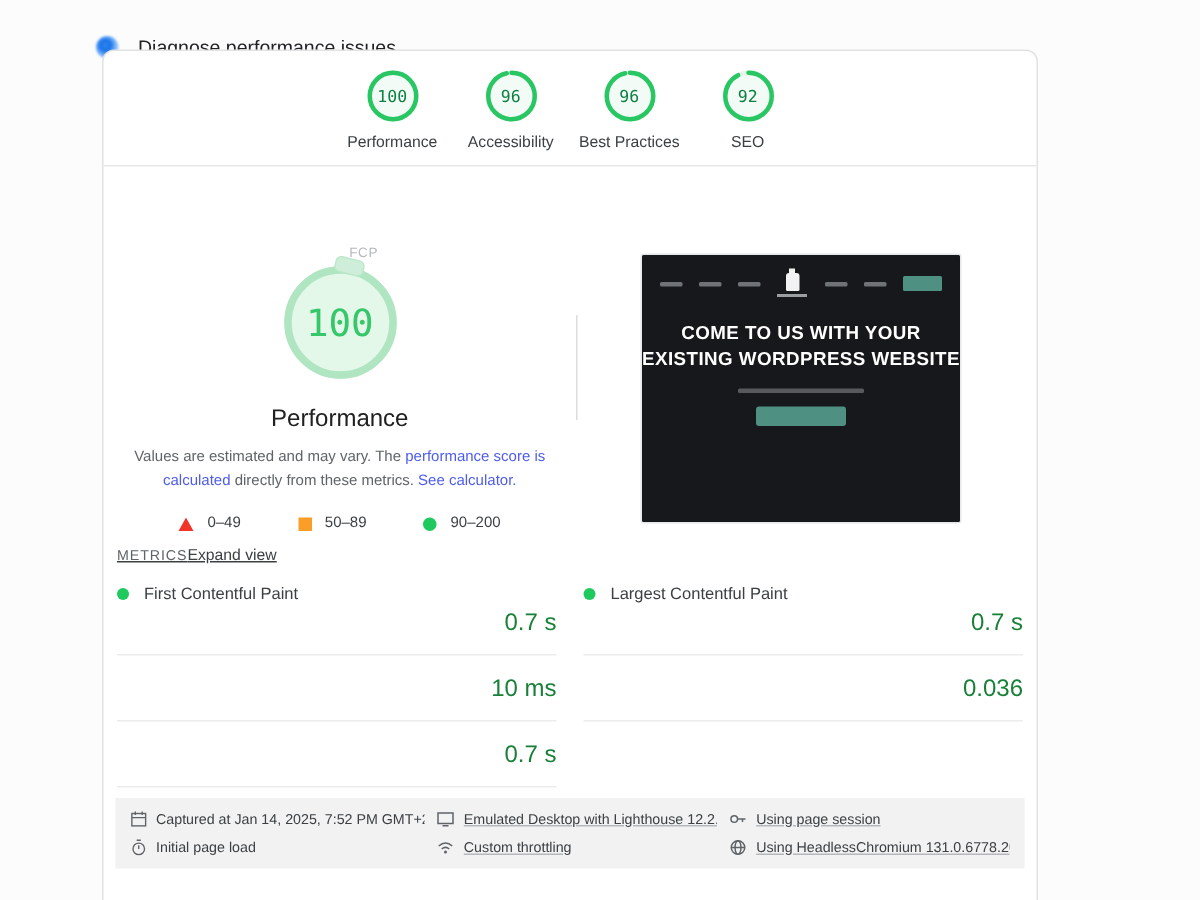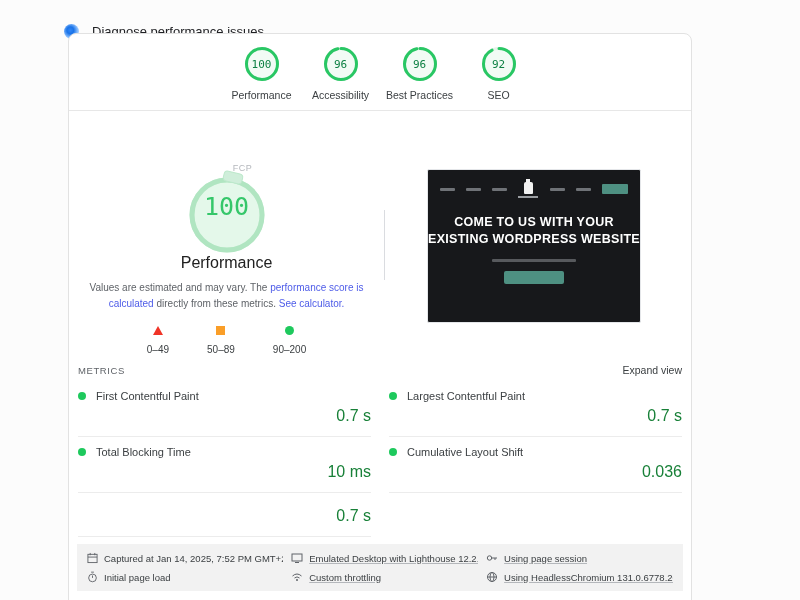--- a/index.html
+++ b/index.html
@@ -35,44 +35,44 @@
   .big-gauge { position:relative; width:78px; height:78px; margin-top:3px; }
   .big-gauge svg { position:absolute; inset:0; }
   .big-num { position:absolute; inset:0; display:flex; align-items:center; justify-content:center;
     font-family:"DejaVu Sans Mono", monospace; font-size:25px; color:#35c76a; }
   .gauge-tab { position:absolute; top:-4px; left:50%; margin-left:-4px; width:20px; height:11px;
     background:#cfeeda; border:1px solid #bce8cb; border-radius:4px; transform:rotate(14deg); }
   .perf-title { margin-top:17px; font-size:16px; color:#212121; }
   .perf-desc { margin-top:8px; width:306px; text-align:center; font-size:10px; line-height:1.55; color:#5f6368; }
   .perf-desc a { color:#4e5ce8; text-decoration:none; cursor:pointer; }
   .legend { margin-top:15px; display:flex; gap:38px; align-items:center; }
-  .legend-item { display:flex; align-items:center; gap:9px; font-size:10px; color:#3c4043;flex-direction:column; }
+  .legend-item { display:flex; align-items:flex-end; gap:9px; font-size:10px; color:#3c4043; }
   .shape-triangle { width:0; height:0; border-left:5px solid transparent; border-right:5px solid transparent;
     border-bottom:9px solid #f03427; }
   .shape-square { width:9px; height:9px; background:#fa9e28; }
   .shape-circle { width:9px; height:9px; border-radius:50%; background:#1ec95d; }
 
   
   .shot-col { flex:1; padding:58px 0 0 43px; }
-  .thumb { width:214px; height:154px; background:#17181b; border:1px solid #e4e6e9; border-radius:2px;
+  .thumb { width:214px; height:180px; background:#17181b; border:1px solid #e4e6e9; border-radius:2px;
     overflow:hidden; cursor:pointer; }
   .thumb-nav { display:flex; align-items:center; justify-content:space-between; padding:10px 12px 0 12px; }
   .nav-bar { width:15px; height:3px; background:#6f7277; border-radius:1px; }
   .thumb-logo { display:flex; flex-direction:column; align-items:center; gap:2px; margin-top:2px; }
   .bottle { width:9px; height:12px; background:#f2f2f2; border-radius:2px 2px 1px 1px; position:relative; }
   .bottle:before { content:""; position:absolute; top:-3px; left:2.5px; width:4px; height:3px; background:#f2f2f2; }
   .logo-caption { width:20px; height:2px; background:#9a9da1; }
   .nav-btn { width:26px; height:10px; background:#4e9082; border-radius:1px; }
   .thumb-heading { margin-top:16px; text-align:center; color:#fff; font-weight:bold; font-size:12.5px;
     line-height:1.35; letter-spacing:.3px; }
   .thumb-sub { width:84px; height:3px; background:#8d9094; opacity:.55; border-radius:1px; margin:11px auto 0; }
   .thumb-cta { width:60px; height:13px; background:#4e9082; border-radius:2px; margin:9px auto 0; }
 
   
-  .metrics-head { display:flex; justify-content:space-between; align-items:center; padding:9px 9px 5px 9px; }
+  .metrics-head { display:flex; align-items:center; padding:9px 9px 5px 9px;text-decoration:underline; }
   .metrics-title { font-size:9.5px; letter-spacing:.6px; color:#5f6368; }
   .expand-view { font-size:10.5px; color:#3c4043; cursor:pointer; }
   .metrics-grid { display:grid; grid-template-columns:1fr 1fr; column-gap:18px; padding:0 9px; }
   .metric { border-bottom:1px solid #ececec; padding:9px 0 11px 0;text-align:right; }
   .metric-top { display:flex; align-items:center; gap:10px; }
   .metric-dot { width:8px; height:8px; border-radius:50%; background:#1ec95d; flex:none; }
   .metric-name { font-size:11px; color:#3c4043; }
   .metric-value { margin:5px 0 0 18px; font-size:16px; color:#188038; }
 
   
@@ -205,31 +205,23 @@
       <div class="metric-value">0.7 s</div>
     </div>
     <div class="metric">
       <div class="metric-top">
         <span class="metric-dot"></span>
         <span class="metric-name">Largest Contentful Paint</span>
       </div>
       <div class="metric-value">0.7 s</div>
     </div>
     <div class="metric">
-      <div class="metric-top">
-        <span class="metric-dot"></span>
-        <span class="metric-name">Total Blocking Time</span>
-      </div>
       <div class="metric-value">10 ms</div>
     </div>
     <div class="metric">
-      <div class="metric-top">
-        <span class="metric-dot"></span>
-        <span class="metric-name">Cumulative Layout Shift</span>
-      </div>
       <div class="metric-value">0.036</div>
     </div>
     <div class="metric">
       <div class="metric-value">0.7 s</div>
     </div>
   </div>
 
   <div class="env-bar">
     <div class="env-col">
       <div class="env-item">

